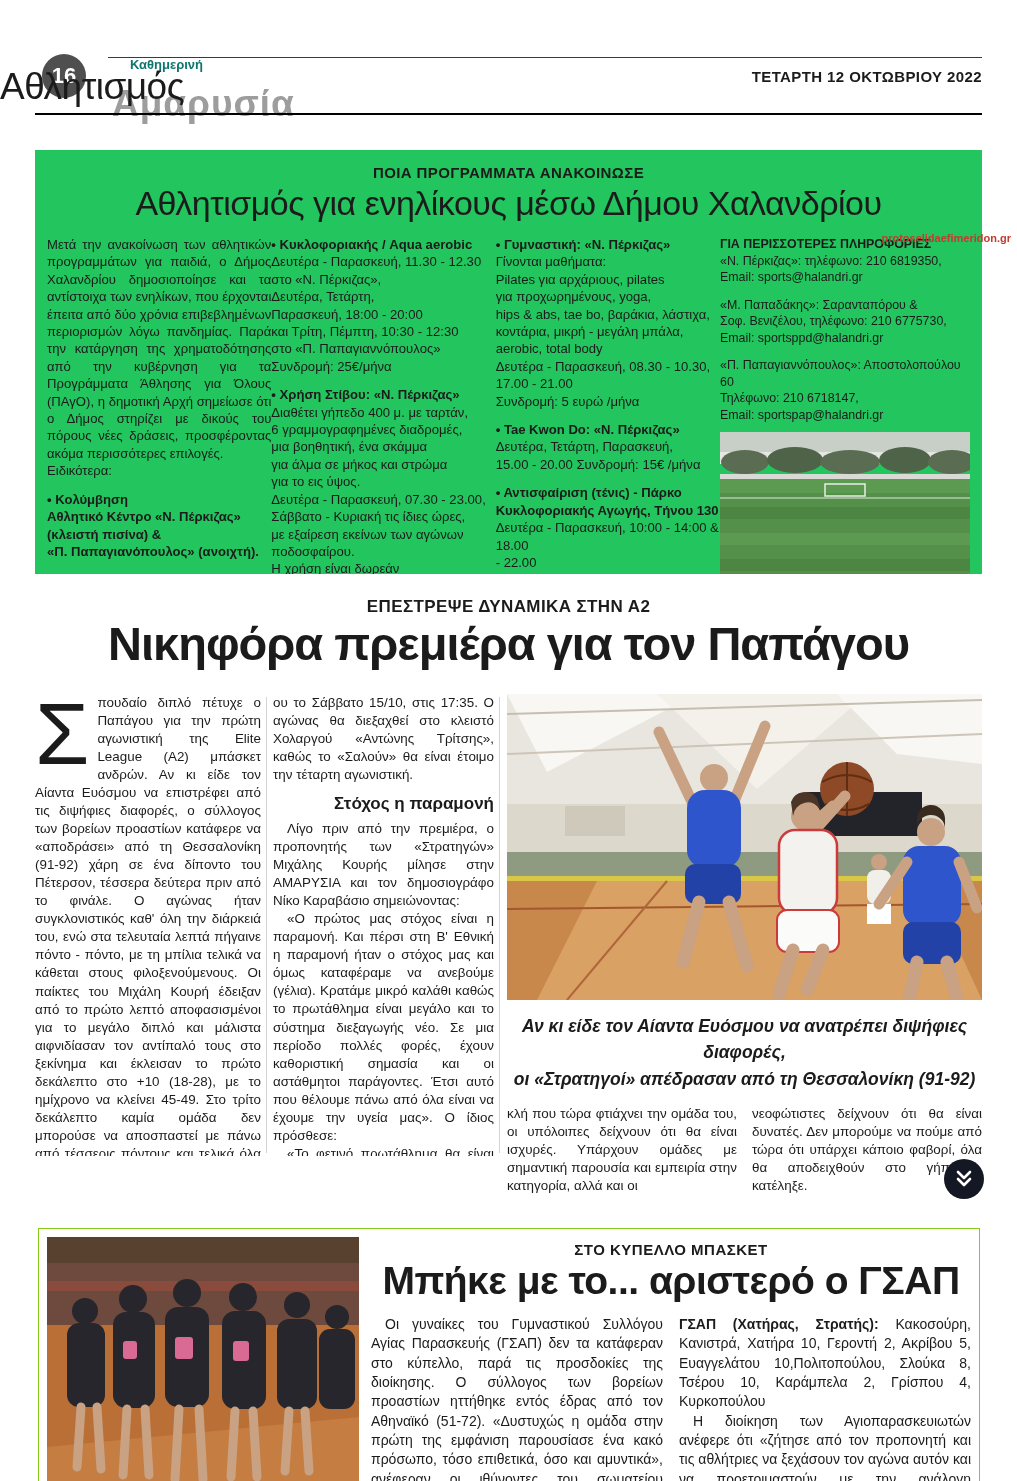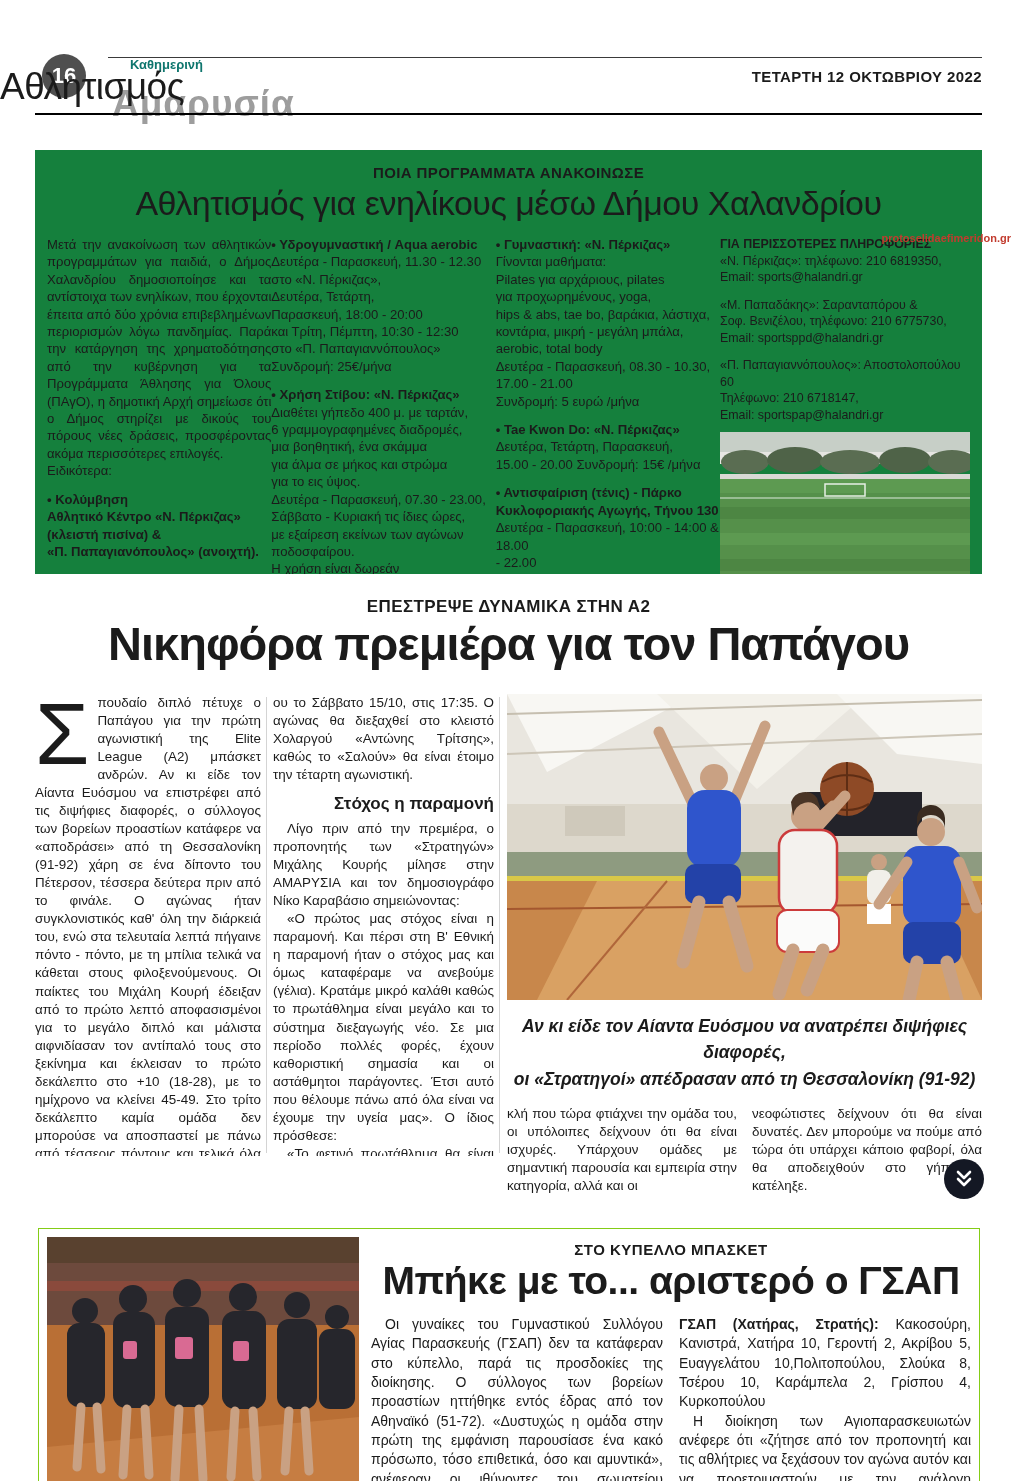--- a/index.html
+++ b/index.html
@@ -11,21 +11,21 @@
   .pagenum{position:absolute;left:42px;top:54px;width:44px;height:44px;border-radius:50%;
            background:#4f4f4f;color:#fff;font-size:22px;font-weight:bold;display:flex;
            align-items:center;justify-content:center;}
   .brandwrap{position:absolute;left:112px;top:58px;line-height:1;}
   .brand-small{font-size:13px;font-weight:bold;color:#0f766e;margin-left:18px;}
   .brand-big{font-size:37px;font-weight:bold;color:#9d9d9d;letter-spacing:1px;margin-top:14px;}
   .section-title{position:absolute;left:0;right:0;top:66px;
                  font-size:37px;font-weight:normal;letter-spacing:-0.5px;}
   .edition-date{position:absolute;right:35px;top:68px;font-size:15px;font-weight:bold;letter-spacing:.4px;}
   
-  .a1box{position:absolute;left:35px;top:150px;width:947px;height:424px;background:#15803d;overflow:hidden;}
+  .a1box{position:absolute;left:35px;top:150px;width:947px;height:424px;background:#22c55e;overflow:hidden;}
   .kicker{ text-align:center;font-weight:bold;font-size:15px;letter-spacing:.4px;}
   .a1kicker{padding-top:14px;}
   .a1head{text-align:center;font-size:34px;font-weight:400;letter-spacing:-0.5px;margin-top:3px;}
   .a1cols{display:flex;padding:13px 12px 0 12px;}
   .a1col{flex:1 1 0;font-size:13.1px;line-height:1.33;}
   .a1col-last{flex:0 0 250px;font-size:12.4px;}
   .tb{white-space:pre-line;}
   .tb.b{font-weight:bold;}
   .tb.para{text-align:justify;}
   .tb.gap{margin-top:11px;}
@@ -85,21 +85,21 @@
 
       <div class="tb para">Μετά την ανακοίνωση των αθλητικών προγραμμάτων για παιδιά, ο Δήμος Χαλανδρίου δημοσιοποίησε και τα αντίστοιχα των ενηλίκων, που έρχονται έπειτα από δύο χρόνια επιβεβλημένων περιορισμών λόγω πανδημίας. Παρά την κατάργηση της χρηματοδότησης από την κυβέρνηση για τα Προγράμματα Άθλησης για Όλους (ΠΑγΟ), η δημοτική Αρχή σημείωσε ότι ο Δήμος στηρίζει με δικούς του πόρους νέες δράσεις, προσφέροντας ακόμα περισσότερες επιλογές.
 Ειδικότερα:</div>
           <div class="tb b gap">• Κολύμβηση
 Αθλητικό Κέντρο «Ν. Πέρκιζας»
 (κλειστή πισίνα) &amp;
 «Π. Παπαγιανόπουλος» (ανοιχτή).</div>
         </div>
       <div class="a1col">
 
-      <div class="tb b">• Υδρογυμναστική / Aqua aerobic</div>
+      <div class="tb b">• Κυκλοφοριακής / Aqua aerobic</div>
           <div class="tb lines">Δευτέρα - Παρασκευή, 11.30 - 12.30
 στο «Ν. Πέρκιζας»,
 Δευτέρα, Τετάρτη,
 Παρασκευή, 18:00 - 20:00
 και Τρίτη, Πέμπτη, 10:30 - 12:30
 στο «Π. Παπαγιαννόπουλος»
 Συνδρομή: 25€/μήνα</div>
           <div class="tb b gap">• Χρήση Στίβου: «Ν. Πέρκιζας»</div>
           <div class="tb lines">Διαθέτει γήπεδο 400 μ. με ταρτάν,
 6 γραμμογραφημένες διαδρομές,

